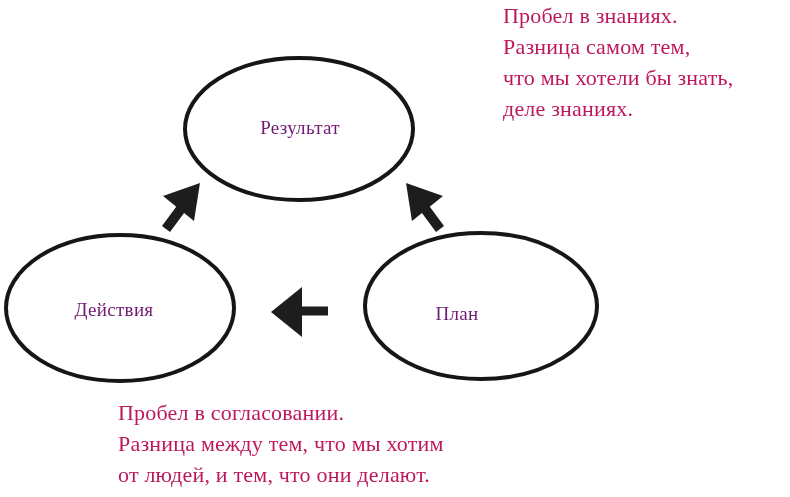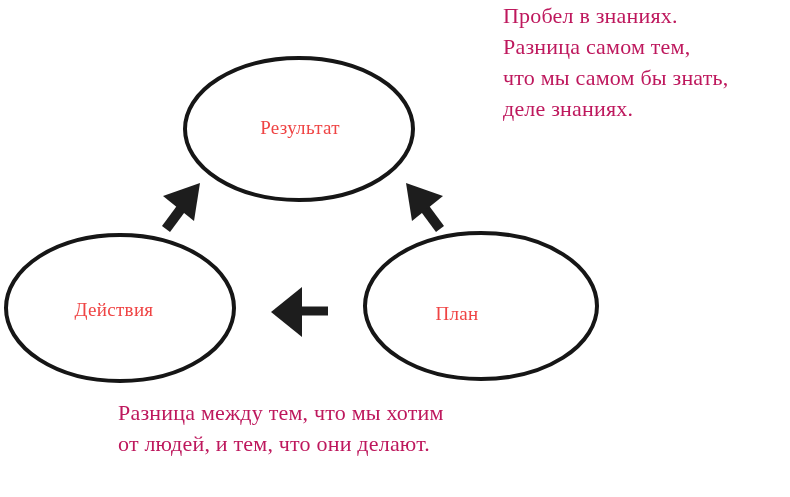--- a/index.html
+++ b/index.html
@@ -9,21 +9,21 @@
     height: 497px;
     background: #ffffff;
     font-family: "Liberation Serif", "DejaVu Serif", serif;
     overflow: hidden;
   }
   .stage svg { position: absolute; left: 0; top: 0; }
   .node-label {
     position: absolute;
     transform: translate(-50%, -50%);
     font-size: 19px;
-    color: #ef4444;
+    color: #701a75;
     white-space: nowrap;
     letter-spacing: 0.3px;
   }
   .annotation {
     position: absolute;
     font-size: 22px;
     line-height: 31px;
     color: #be185d;
     white-space: nowrap;
     letter-spacing: 0.2px;
@@ -60,22 +60,23 @@
 
   <div class="node-label" style="left:300px; top:128px;">Результат</div>
 
   <div class="node-label" style="left:114px; top:310px;">Действия</div>
 
   <div class="node-label" style="left:457px; top:314px;">План</div>
 
   <div class="annotation annotation-topright">
     <div>Пробел в знаниях.</div>
     <div>Разница самом тем,</div>
-    <div>что мы самом бы знать,</div>
+    <div>что мы хотели бы знать,</div>
     <div>деле знаниях.</div>
   </div>
 
   <div class="annotation annotation-bottom">
+    <div>Пробел в согласовании.</div>
     <div>Разница между тем, что мы хотим</div>
     <div>от людей, и тем, что они делают.</div>
   </div>
 
 </div>
 
 </body></html>

